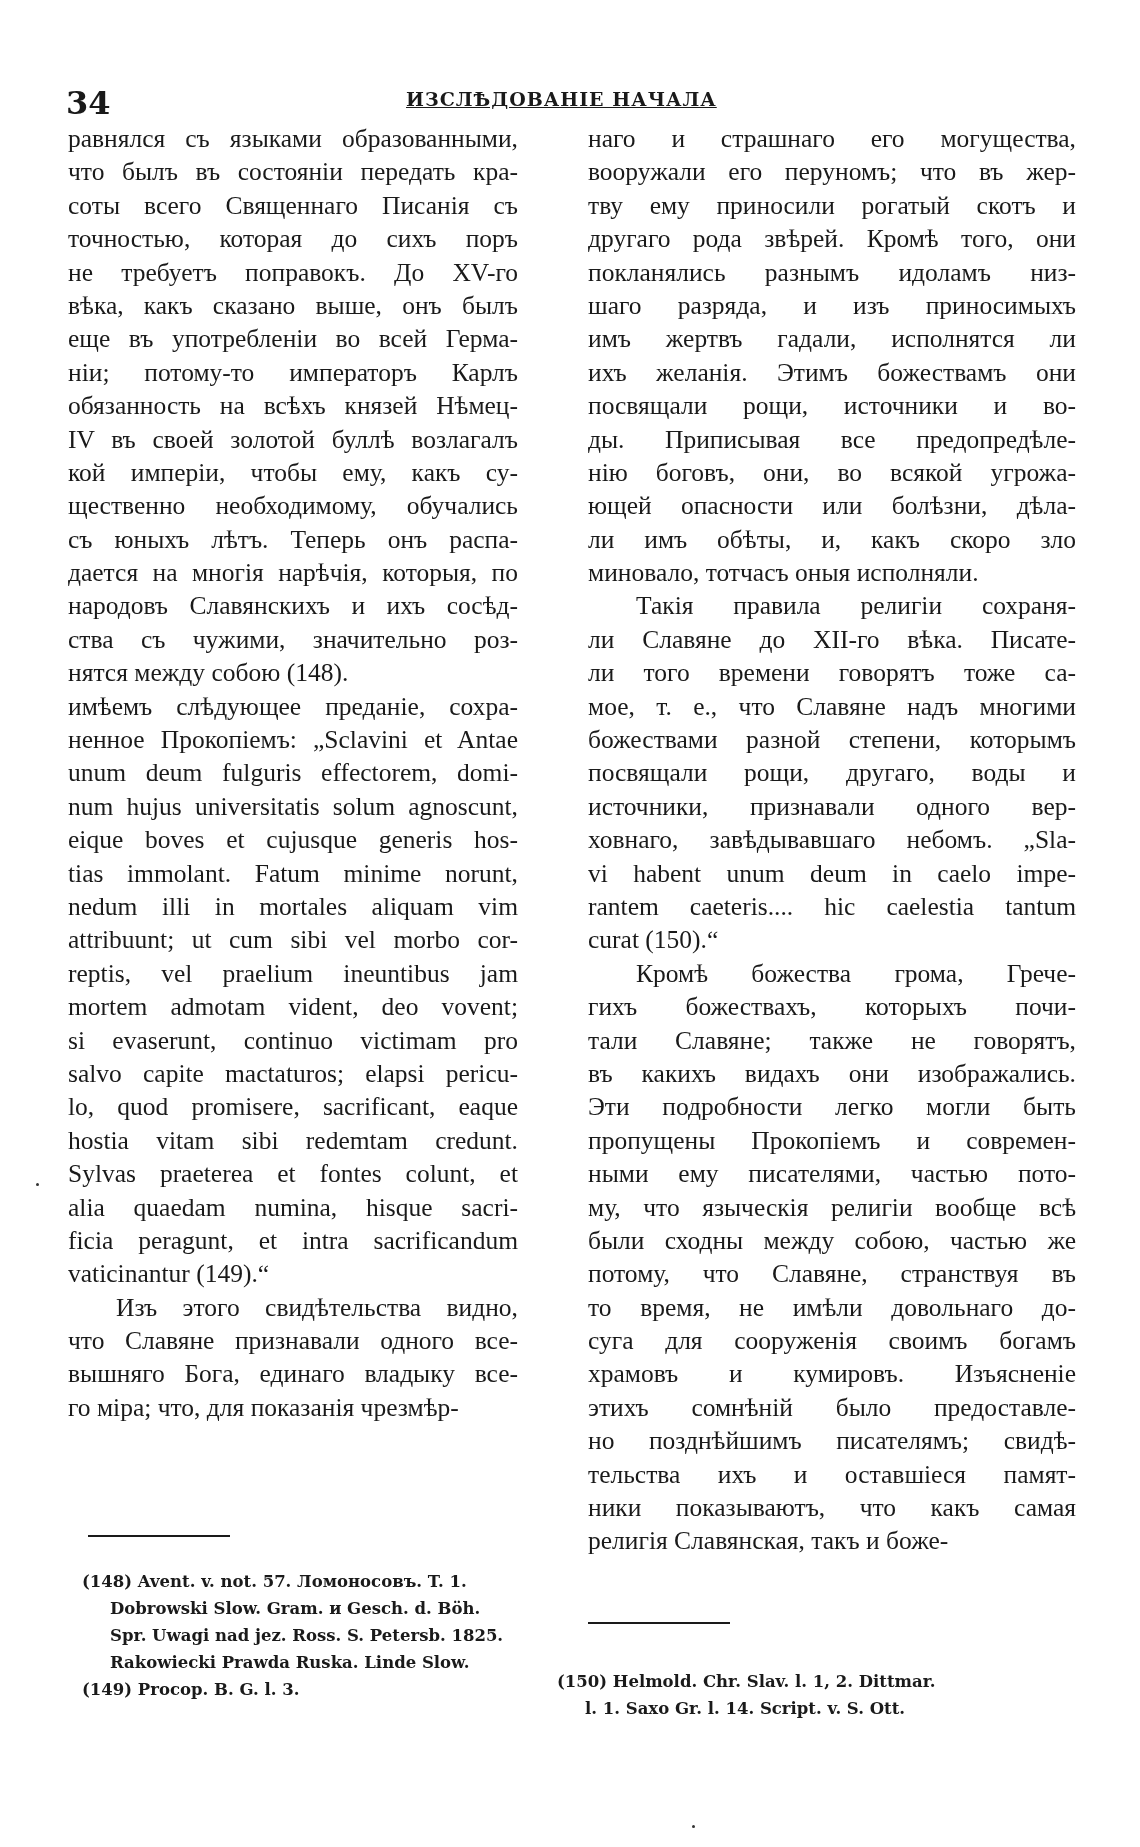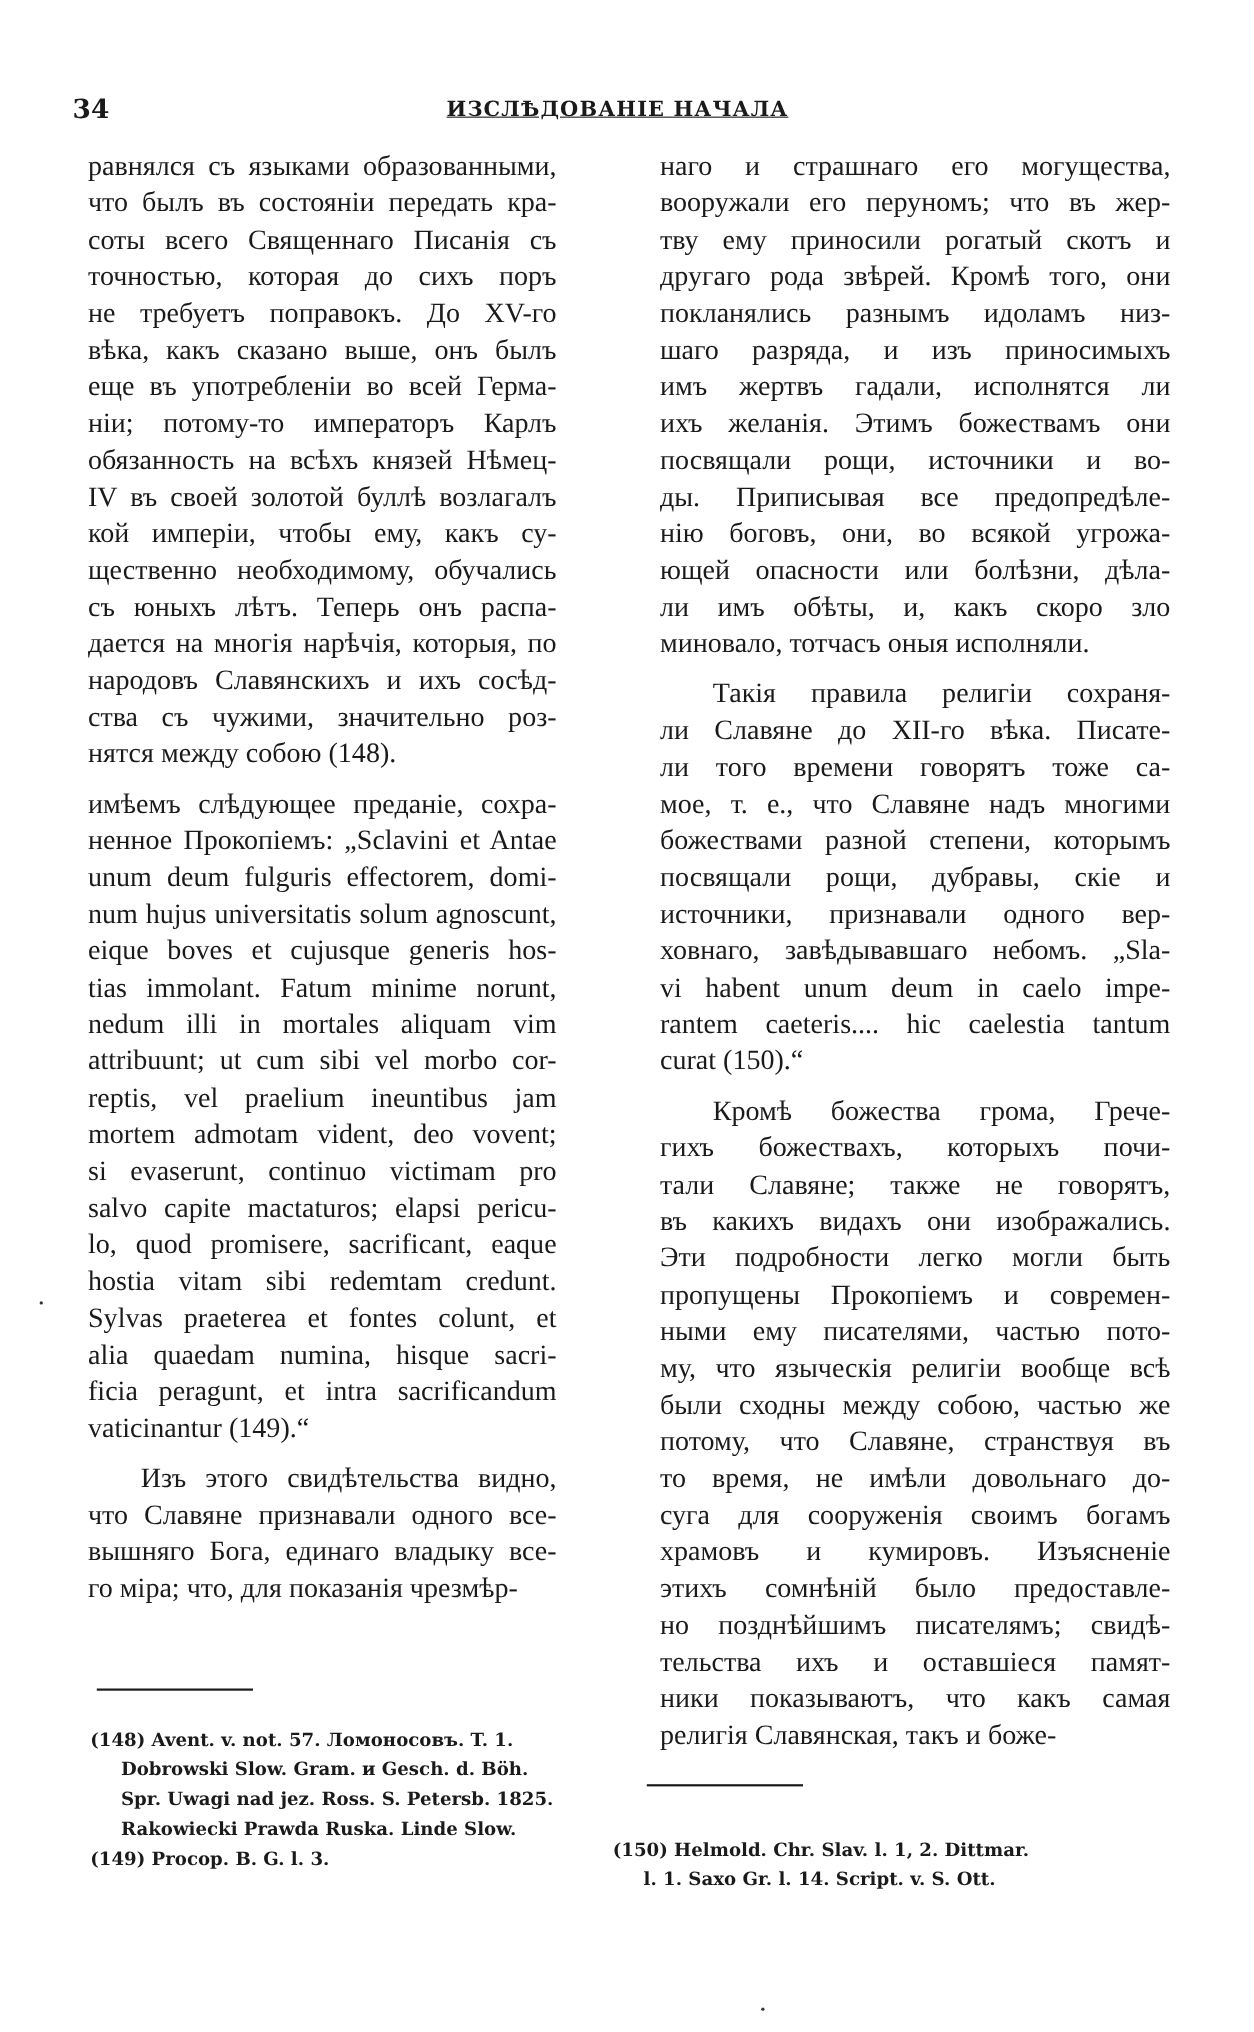--- a/index.html
+++ b/index.html
@@ -1,24 +1,24 @@
 <!DOCTYPE html>
 <html><head>
 <meta charset="utf-8">
 <style>
   html, body { margin:0; padding:0; background:#ffffff; }
   body { width:1140px; height:1847px; position:relative; overflow:hidden; color:#1a1a1a; }
   .page { position:absolute; left:0; top:0; width:1140px; height:1847px; }
   .header { position:absolute; top:84px; left:66px; width:1010px; height:40px; }
-  .page-num { position:absolute; left:0; top:0; font-family:"DejaVu Serif", serif; font-weight:bold; font-size:24px; }
+  .page-num { position:absolute; left:0; top:0; font-family:"DejaVu Serif", serif; font-weight:bold; font-size:32px; }
   .running-head { position:absolute; left:340px; top:4px; font-family:"DejaVu Serif", serif; font-weight:bold; font-size:19px; letter-spacing:1px;text-decoration:underline; }
   .col { position:absolute; top:122px; width:450px; font-family:"Liberation Serif", serif; font-size:25.5px; line-height:33.4px; text-align:justify; }
   .col-left { left:68px; }
   .col-right { left:588px; width:488px; font-size:25.5px; }
-  .col p { margin:12px; text-indent:0; }
+  .col p { margin:0; text-indent:0; }
   .line { display:block; text-align:justify; text-align-last:justify; white-space:nowrap; height:33.4px; }
   .line.last { text-align-last:left; }
   .rule { position:absolute; height:2px; background:#1a1a1a; width:142px; }
   .rule-left { left:88px; top:1535px; }
   .rule-right { left:588px; top:1622px; }
   .notes { position:absolute; font-family:"DejaVu Serif", serif; font-weight:bold; font-size:16.5px; line-height:27px; }
   .notes-left { left:82px; top:1568px; width:420px; }
   .notes-right { left:557px; top:1668px; width:490px; }
   .note-line { display:block; white-space:nowrap; }
   .note-line.cont { padding-left:28px; }
@@ -97,21 +97,21 @@
         <span class="line">ющей опасности или болѣзни, дѣла-</span>
         <span class="line">ли имъ обѣты, и, какъ скоро зло</span>
         <span class="line last">миновало, тотчасъ оныя исполняли.</span>
       </p>
       <p>
         <span class="line" style="padding-left: 48px;">Такія правила религіи сохраня-</span>
         <span class="line">ли Славяне до XII-го вѣка. Писате-</span>
         <span class="line">ли того времени говорятъ тоже са-</span>
         <span class="line">мое, т. е., что Славяне надъ многими</span>
         <span class="line">божествами разной степени, которымъ</span>
-        <span class="line">посвящали рощи, дубравы, скіе и</span>
+        <span class="line">посвящали рощи, другаго, воды и</span>
         <span class="line">источники, признавали одного вер-</span>
         <span class="line">ховнаго, завѣдывавшаго небомъ. „Sla-</span>
         <span class="line">vi habent unum deum in caelo impe-</span>
         <span class="line">rantem caeteris.... hic caelestia tantum</span>
         <span class="line last">curat (150).“</span>
       </p>
       <p>
         <span class="line" style="padding-left: 48px;">Кромѣ божества грома, Грече-</span>
         <span class="line">гихъ божествахъ, которыхъ почи-</span>
         <span class="line">тали Славяне; также не говорятъ,</span>

